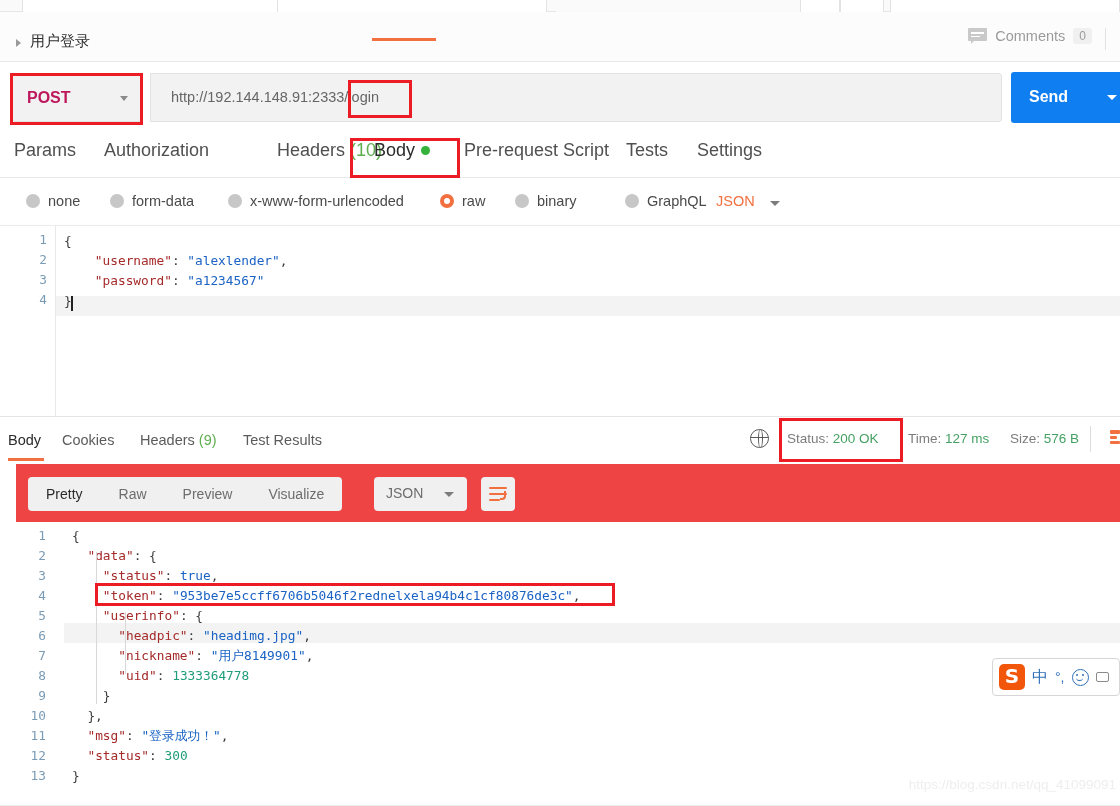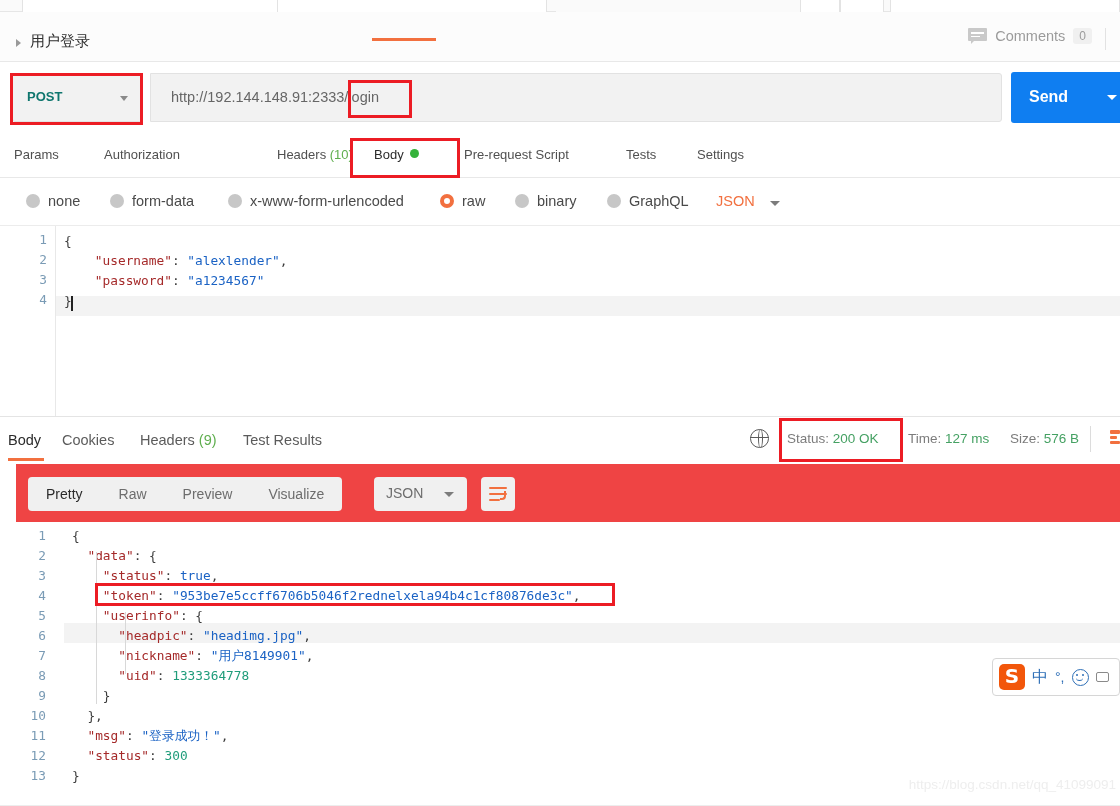--- a/index.html
+++ b/index.html
@@ -68,21 +68,21 @@
     position: absolute; right: 14px; top: 16px; width: 1px; height: 22px; background: #e2e2e2;
   }
 
   
   .urlrow { position: absolute; left: 0; top: 62px; width: 1120px; height: 72px; background: #fff; }
   .method-box {
     position: absolute; left: 12px; top: 11px; width: 130px; height: 49px;
     background: #f2f2f2; border: 1px solid #e2e2e2; border-radius: 3px 0 0 3px;
   }
   .method-label {
-    position: absolute; left: 14px; top: 15px; font-size: 13px; color: #0f766e; font-weight: bold;
+    position: absolute; left: 14px; top: 15px; font-size: 16px; color: #be185d; font-weight: bold;
   }
   .method-caret {
     position: absolute; right: 13px; top: 22px;
     width: 0; height: 0; border-top: 5px solid #8a8a8a;
     border-left: 4.5px solid transparent; border-right: 4.5px solid transparent;
   }
   .url-box {
     position: absolute; left: 150px; top: 11px; width: 852px; height: 49px;
     background: #f2f2f2; border: 1px solid #e2e2e2; border-radius: 0 3px 3px 0;
   }
@@ -105,21 +105,21 @@
     width: 0; height: 0; border-top: 5px solid #fff;
     border-left: 5px solid transparent; border-right: 5px solid transparent;
   }
 
   
   .reqtabs {
     position: absolute; left: 0; top: 136px; width: 1120px; height: 42px;
     border-bottom: 1px solid #e8e8e8; background: #fff;
   }
   .reqtab {
-    position: absolute; top: 11px; font-size: 13px; color: #505050; white-space: nowrap;
+    position: absolute; top: 4px; font-size: 18px; color: #505050; white-space: nowrap;
   }
   .reqtab .cnt { color: #5fae4e; }
   .reqtab.active { color: #2b2b2b; }
   .reqtab .dot {
     display: inline-block; width: 9px; height: 9px; border-radius: 50%;
     background: #35b23b; margin-left: 6px; vertical-align: 1px;
   }
   .tab-underline {
     position: absolute; left: 372px; top: 38px; width: 64px; height: 3px; background: #f2703f;
   }
@@ -365,21 +365,21 @@
         <span>x-www-form-urlencoded</span>
       </div>
       <div class="radio sel" style="left: 440px;">
         <span class="circ"></span>
         <span>raw</span>
       </div>
       <div class="radio" style="left: 515px;">
         <span class="circ"></span>
         <span>binary</span>
       </div>
-      <div class="radio" style="left: 607px;">
+      <div class="radio" style="left: 625px;">
         <span class="circ"></span>
         <span>GraphQL</span>
       </div>
     </div>
   <div class="json-sel">JSON</div>
   <div class="json-caret"></div>
 
   <div class="req-editor">
     <div class="row-hl" style="top:70px;"></div>
     <div class="gutter-req">

